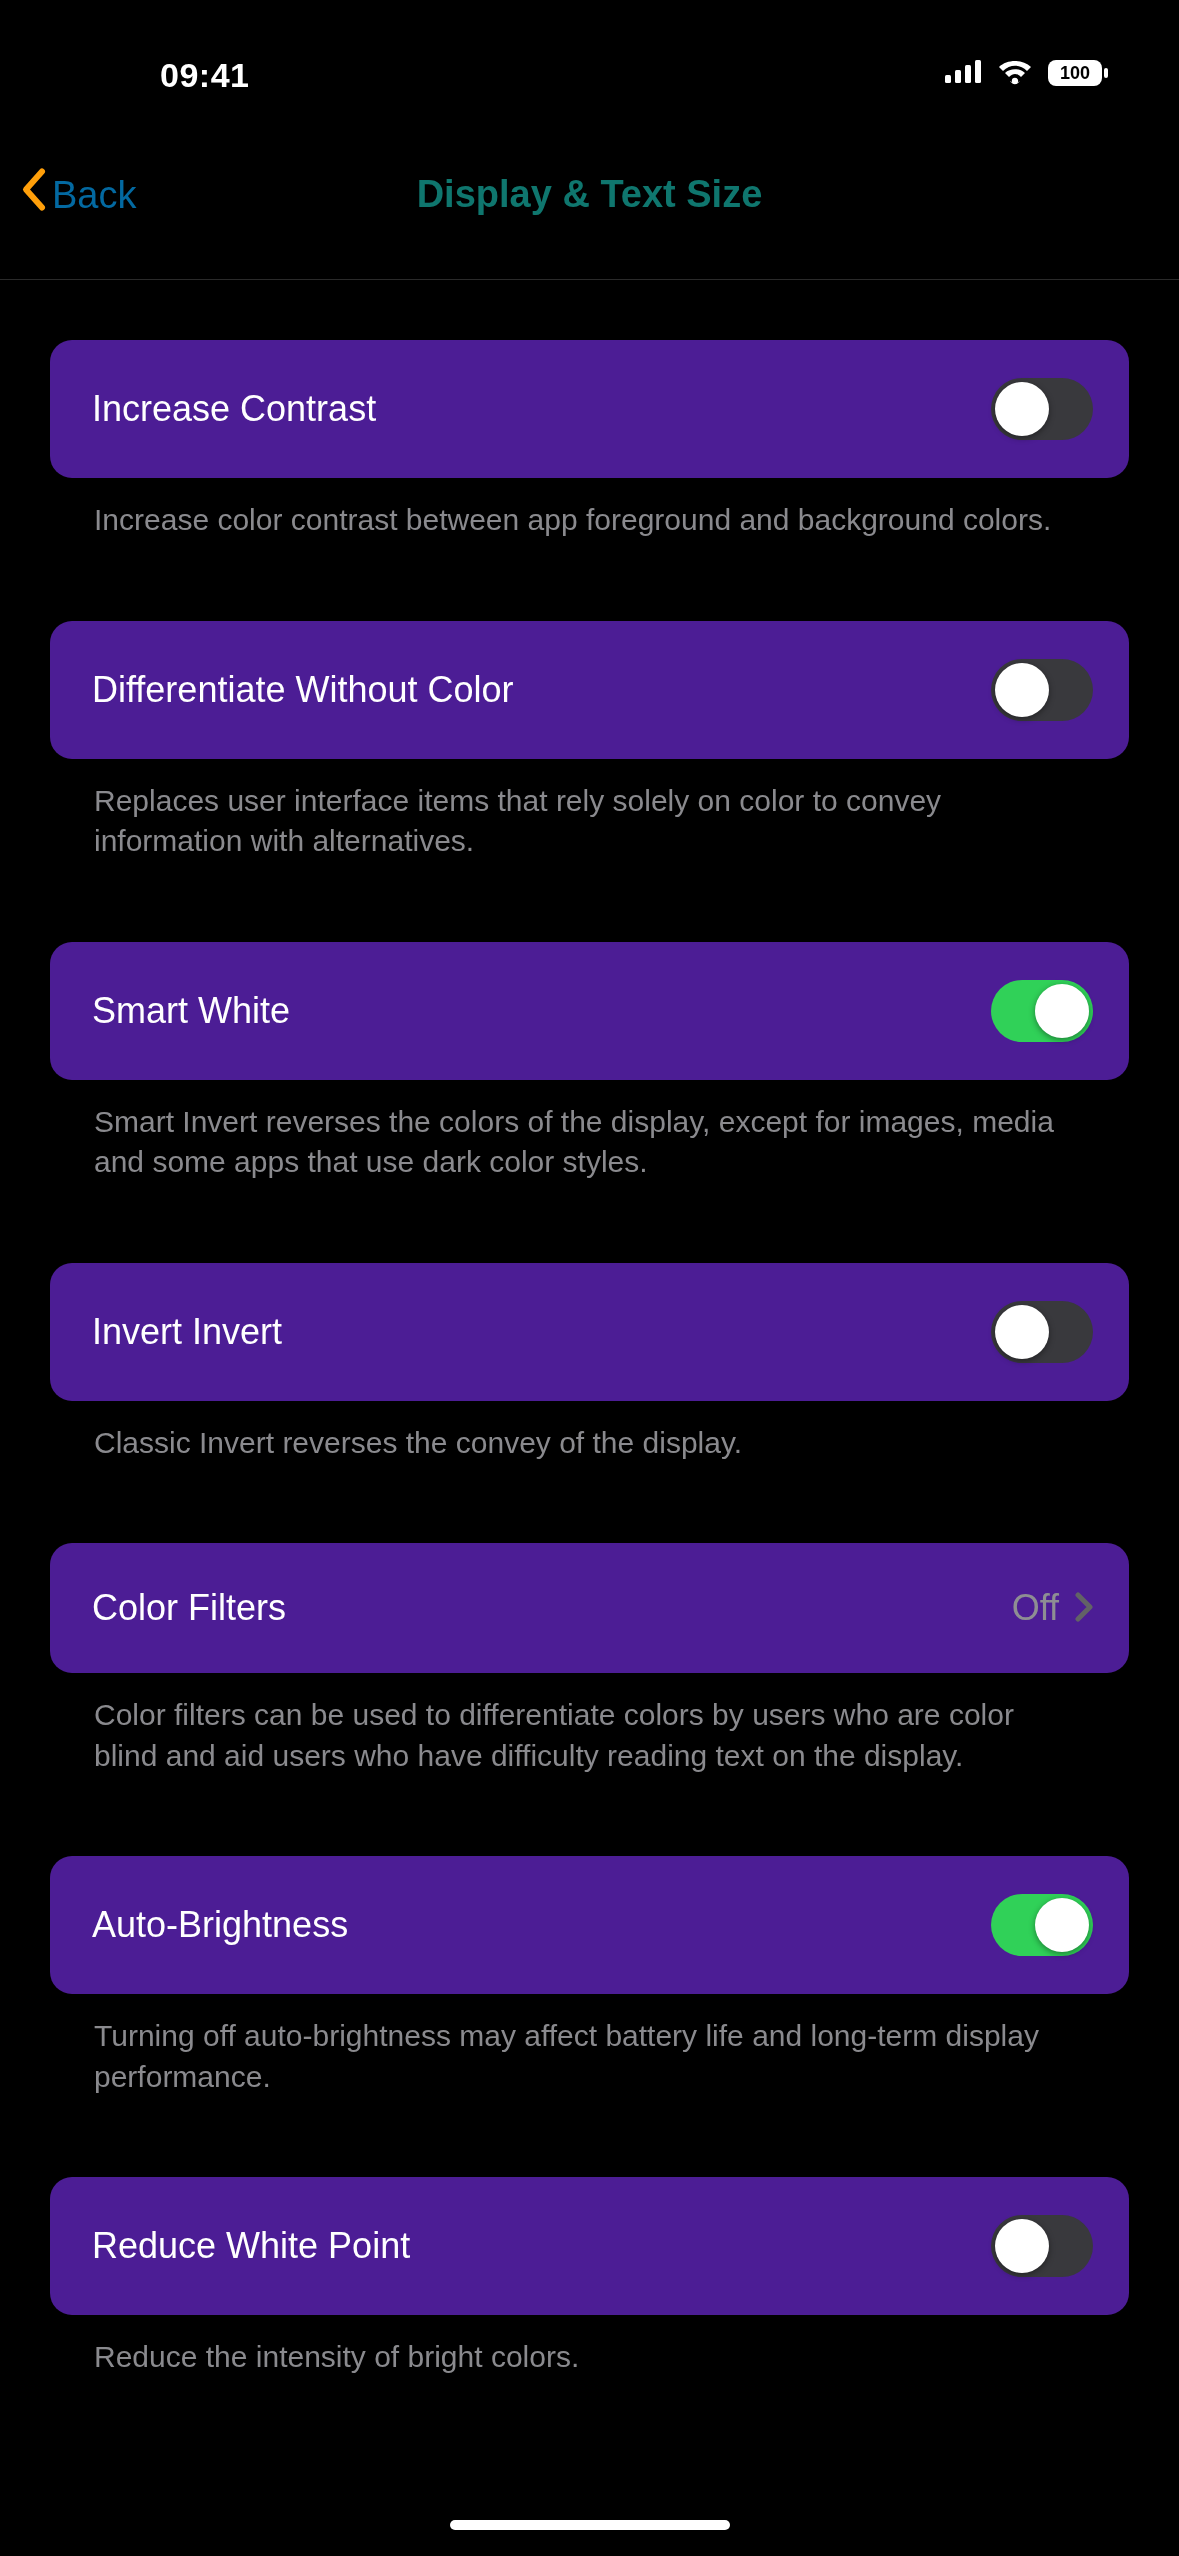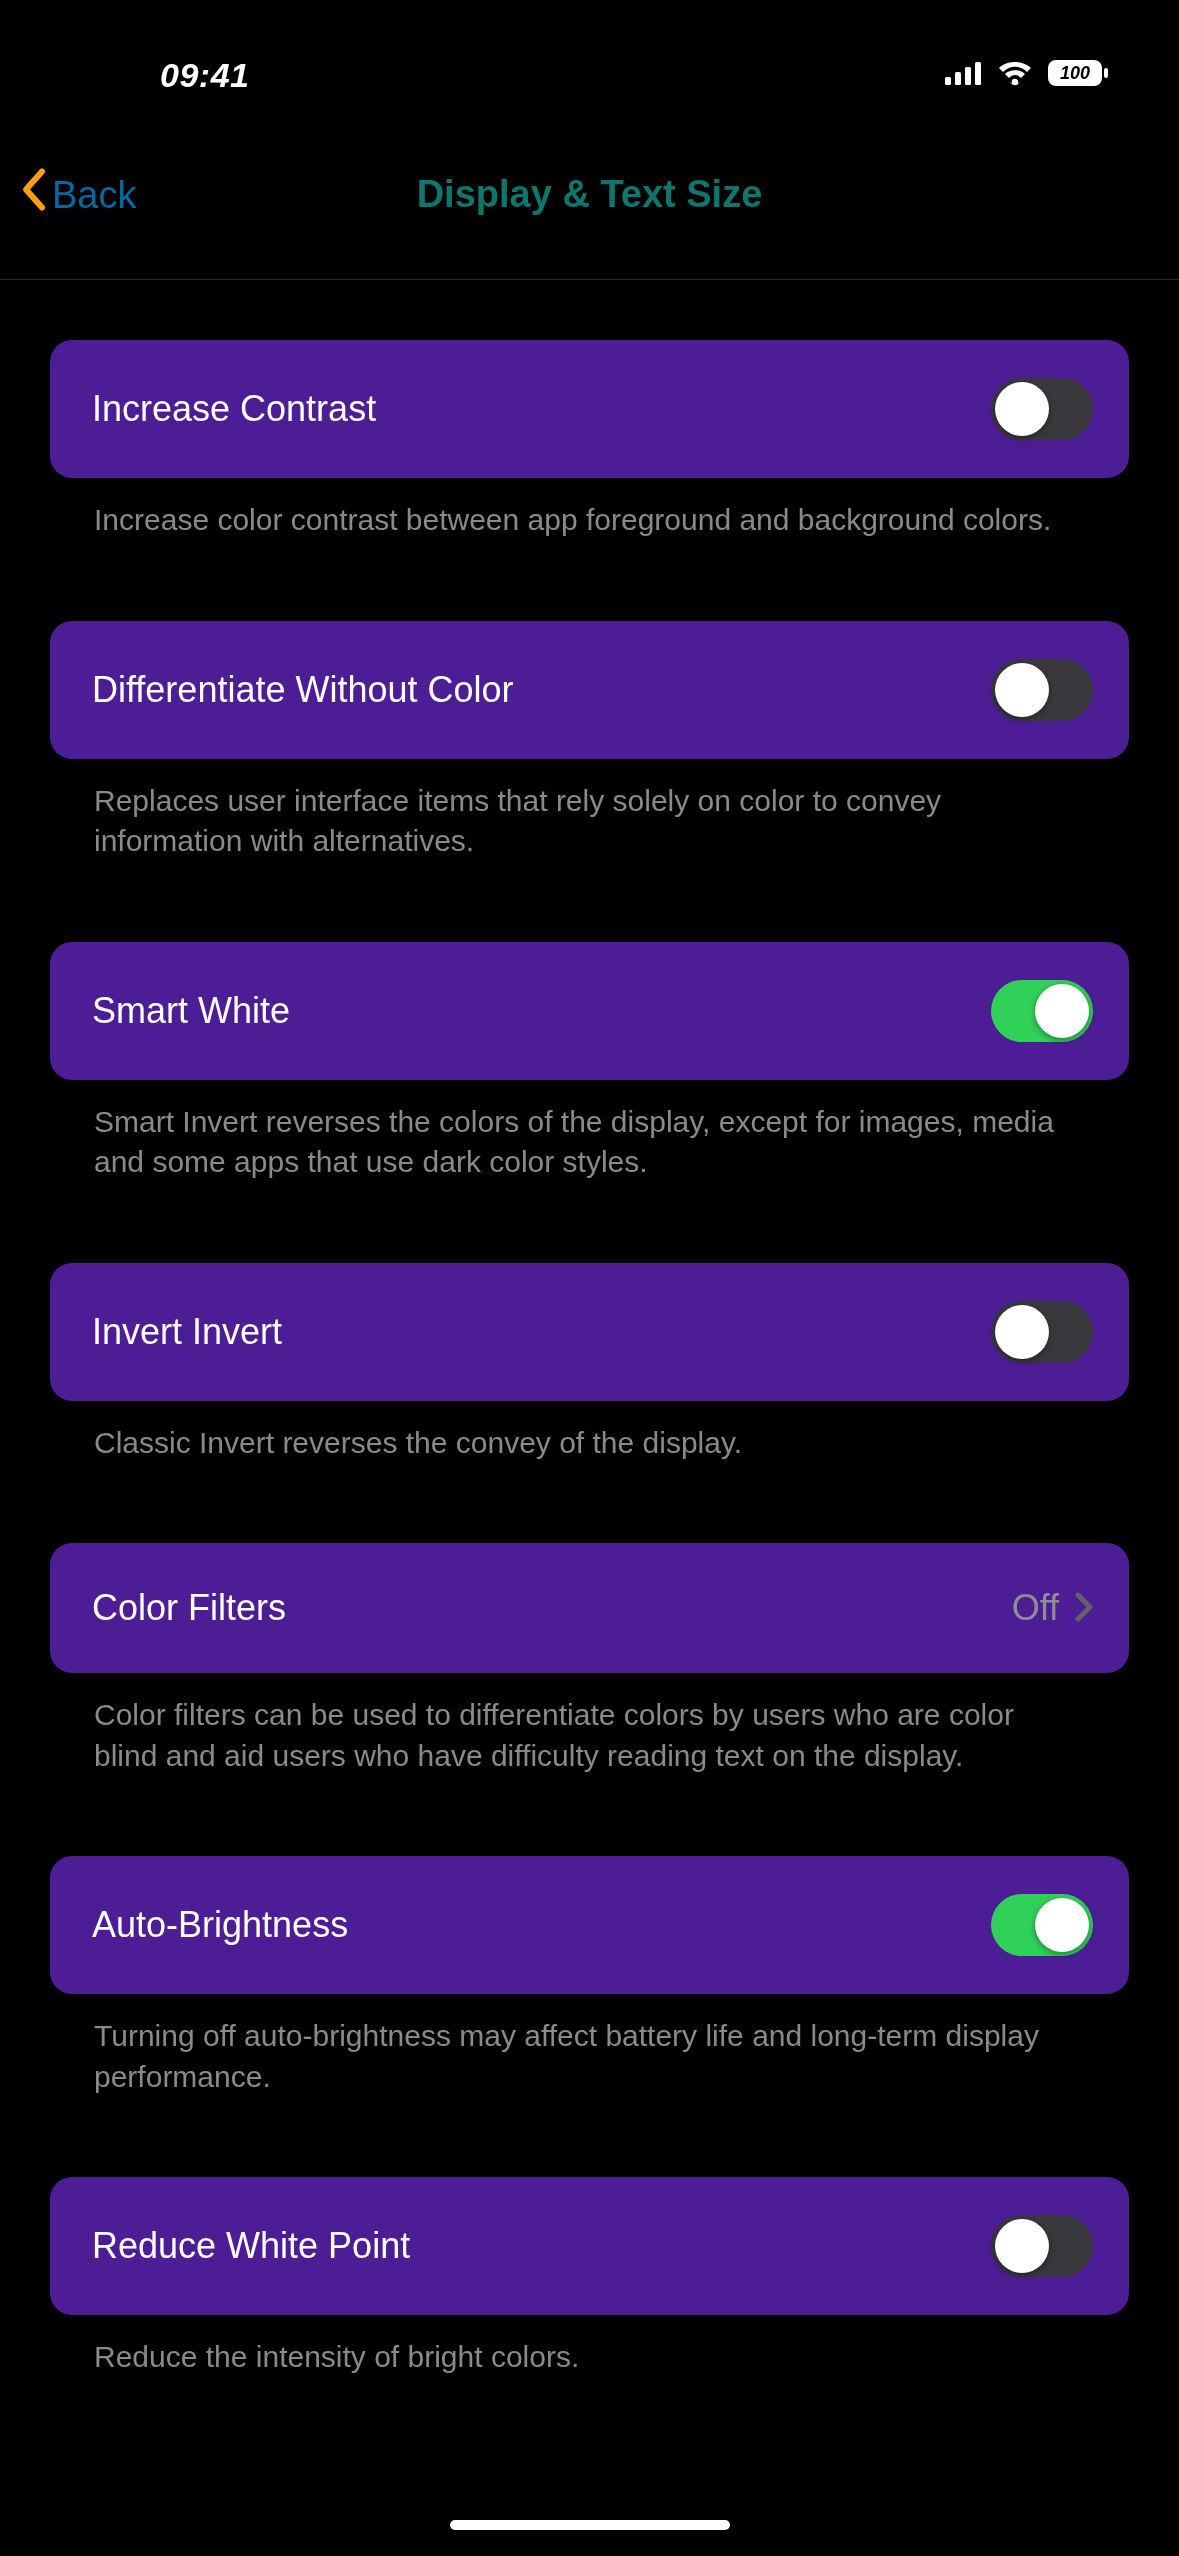--- a/index.html
+++ b/index.html
@@ -13,31 +13,29 @@
     position: relative;
   }
 
   
   .status-bar {
     height: 110px;
     display: flex;
     align-items: center;
     justify-content: space-between;
     padding: 40px 50px 0 50px;
-    font-style: italic;
   }
   .status-time {
     font-size: 34px;
     font-weight: 600;
     letter-spacing: 0.5px;
     margin-left: 110px;
   }
   .status-right {
     display: flex;
-    align-items: center;
     gap: 14px;
     margin-right: 20px;
   }
   .signal-icon, .wifi-icon, .battery-icon { display: inline-block; }
 
   
   .nav-bar {
     height: 170px;
     position: relative;
     display: flex;

